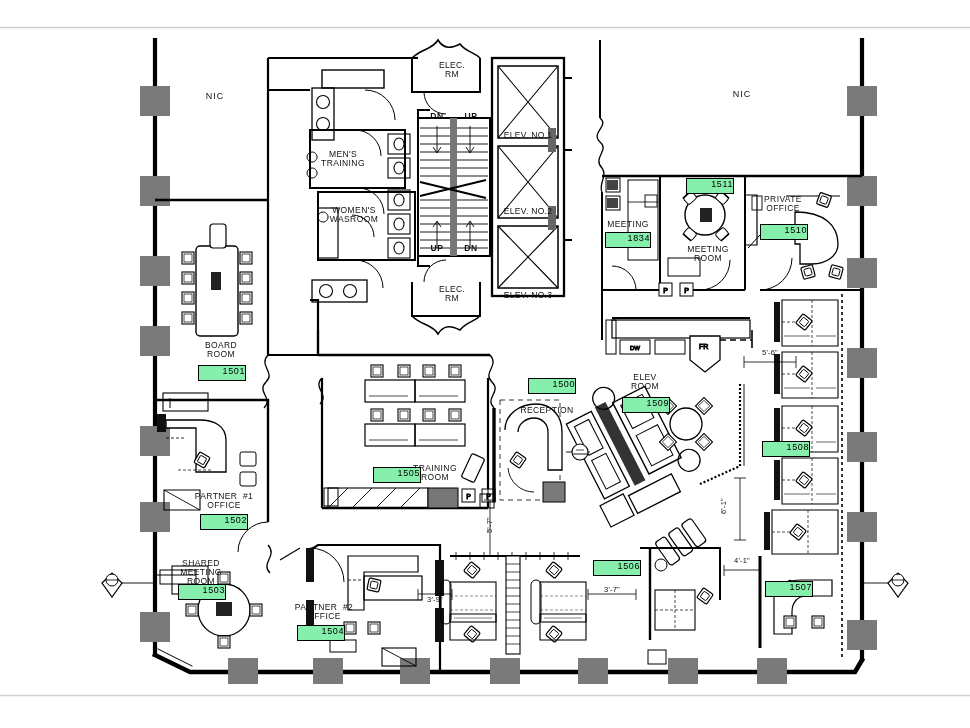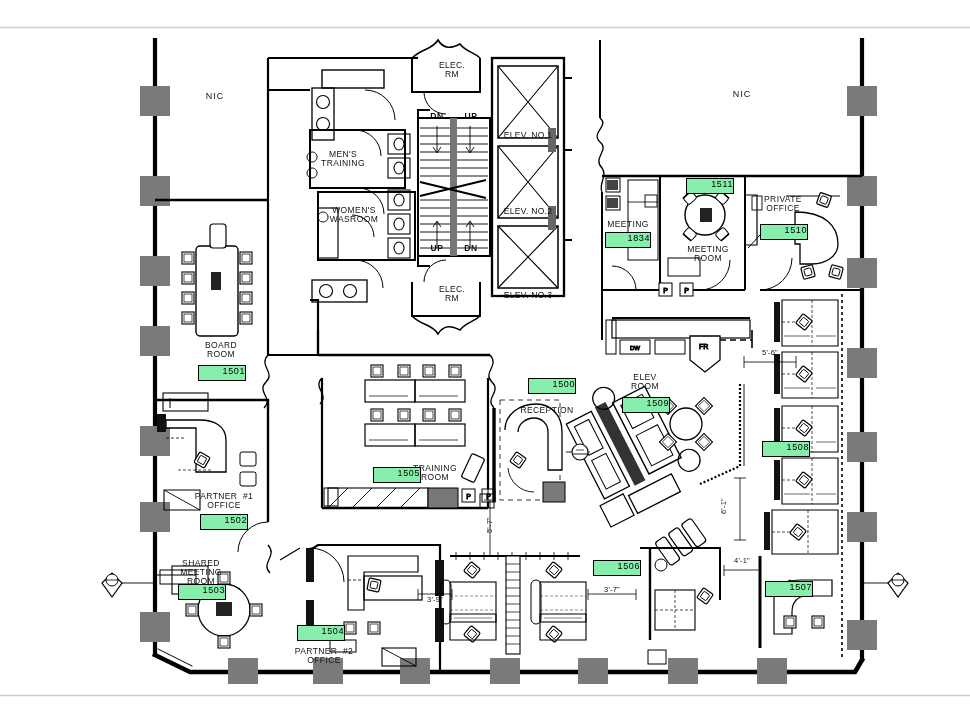--- a/index.html
+++ b/index.html
@@ -605,21 +605,21 @@
 
   <div class="lbl rmname" style="left:172px;top:492px;width:104px;">PARTNER  #1
 OFFICE</div>
   <div class="numbox" style="left:200px;top:514px;width:46px;height:14px;">1502</div>
 
   <div class="lbl rmname" style="left:166px;top:559px;width:70px;">SHARED
 MEETING
 ROOM</div>
   <div class="numbox" style="left:178px;top:584px;width:46px;height:14px;">1503</div>
 
-  <div class="lbl rmname" style="left:272px;top:603px;width:104px;margin-top:44px;">PARTNER  #2
+  <div class="lbl rmname" style="left:272px;top:603px;width:104px;">PARTNER  #2
 OFFICE</div>
   <div class="numbox" style="left:297px;top:625px;width:46px;height:14px;">1504</div>
 
   <div class="lbl rmname" style="left:404px;top:464px;width:62px;">TRAINING
 ROOM</div>
   <div class="numbox" style="left:373px;top:467px;width:46px;height:14px;">1505</div>
 
   <div class="numbox" style="left:593px;top:560px;width:46px;height:14px;">1506</div>
 
   <div class="numbox" style="left:765px;top:581px;width:46px;height:14px;">1507</div>

